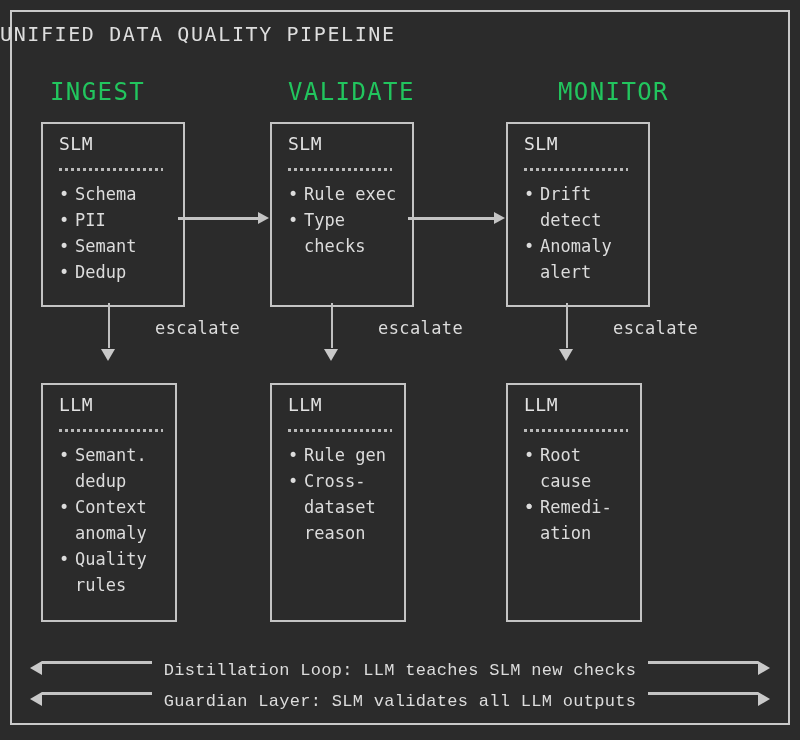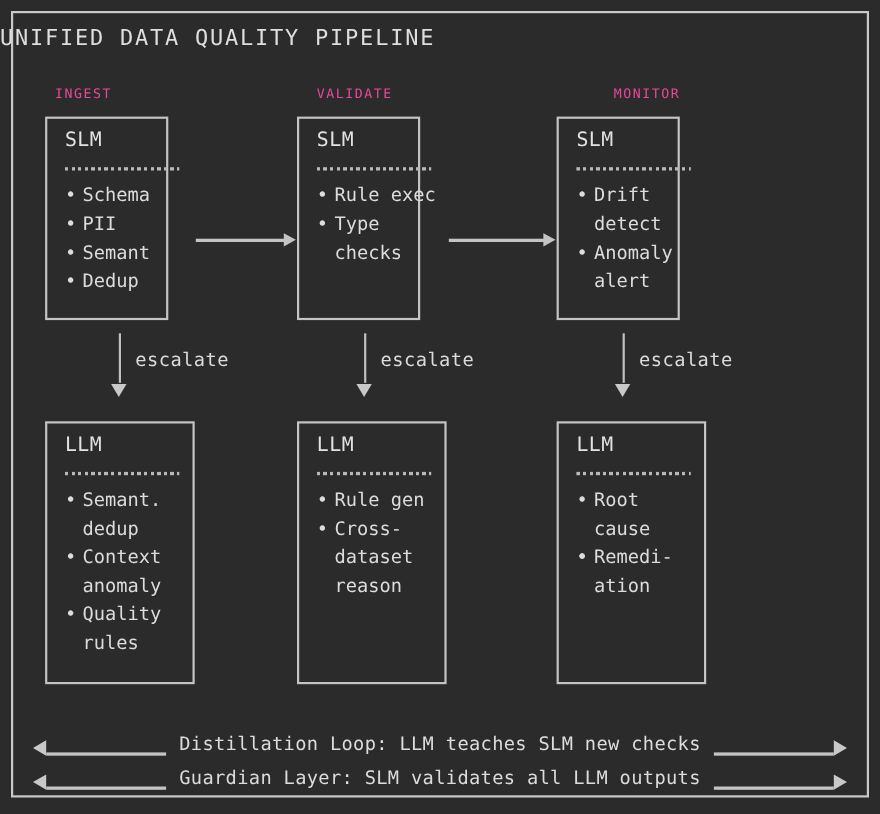--- a/index.html
+++ b/index.html
@@ -41,23 +41,23 @@
     font-size: 20px;
     letter-spacing: 1.6px;
     color: #dedede;
     white-space: pre;
   }
 
   
   .col-head {
     position: absolute;
     top: 78px;
-    font-size: 12px;
+    font-size: 24px;
     letter-spacing: 1.4px;
-    color: #ec4899;
+    color: #22c55e;
     white-space: pre;
   }
   .col-head.c0 { left: 50px; }
   .col-head.c1 { left: 288px; }
   .col-head.c2 { left: 531px; padding-left: 27px; }
 
   
   .node {
     position: absolute;
     box-sizing: border-box;
@@ -105,21 +105,21 @@
   .node ul.items li .bullet {
     position: absolute;
     left: 4px;
     top: 0;
     font-size: 17px;
     line-height: 26px;
     color: #dcdcdc;
   }
 
   
-  .slm { top: 106px; height: 185px; width: 112px; }
+  .slm { top: 122px; height: 185px; width: 144px; }
   .slm.c0 { left: 41px; }
   .slm.c1 { left: 270px; }
   .slm.c2 { left: 506px; }
 
   
   .llm { top: 383px; height: 239px; width: 136px; }
   .llm.c0 { left: 41px; }
   .llm.c1 { left: 270px; }
   .llm.c2 { left: 506px; }
 
@@ -169,39 +169,41 @@
     border-right: 7px solid transparent;
     border-top: 12px solid #c9c9c9;
   }
   .escalate-label {
     position: absolute;
     top: 318px;
     font-size: 17px;
     color: #dcdcdc;
     letter-spacing: 0.4px;
     white-space: pre;
+    margin-left: 32px;
   }
   .esc0 .escalate-line  { left: 108px; }
   .esc0 .escalate-head  { left: 101px; }
   .esc0 .escalate-label { left: 123px; }
   .esc1 .escalate-line  { left: 331px; }
   .esc1 .escalate-head  { left: 324px; }
   .esc1 .escalate-label { left: 346px; }
   .esc2 .escalate-line  { left: 566px; }
   .esc2 .escalate-head  { left: 559px; }
   .esc2 .escalate-label { left: 581px; }
 
   
   .footer-row {
     position: absolute;
     left: 30px;
     width: 740px;
     height: 26px;
     display: flex;
-    align-items: flex-end;
+    align-items: flex-start;
+    font-family: Liberation Mono, monospace;
   }
   .footer-row.r0 { top: 661px; }
   .footer-row.r1 { top: 692px; }
   .footer-row .arrow-left {
     width: 0; height: 0;
     border-top: 7px solid transparent;
     border-bottom: 7px solid transparent;
     border-right: 12px solid #c9c9c9;
     flex: 0 0 auto;
   }

